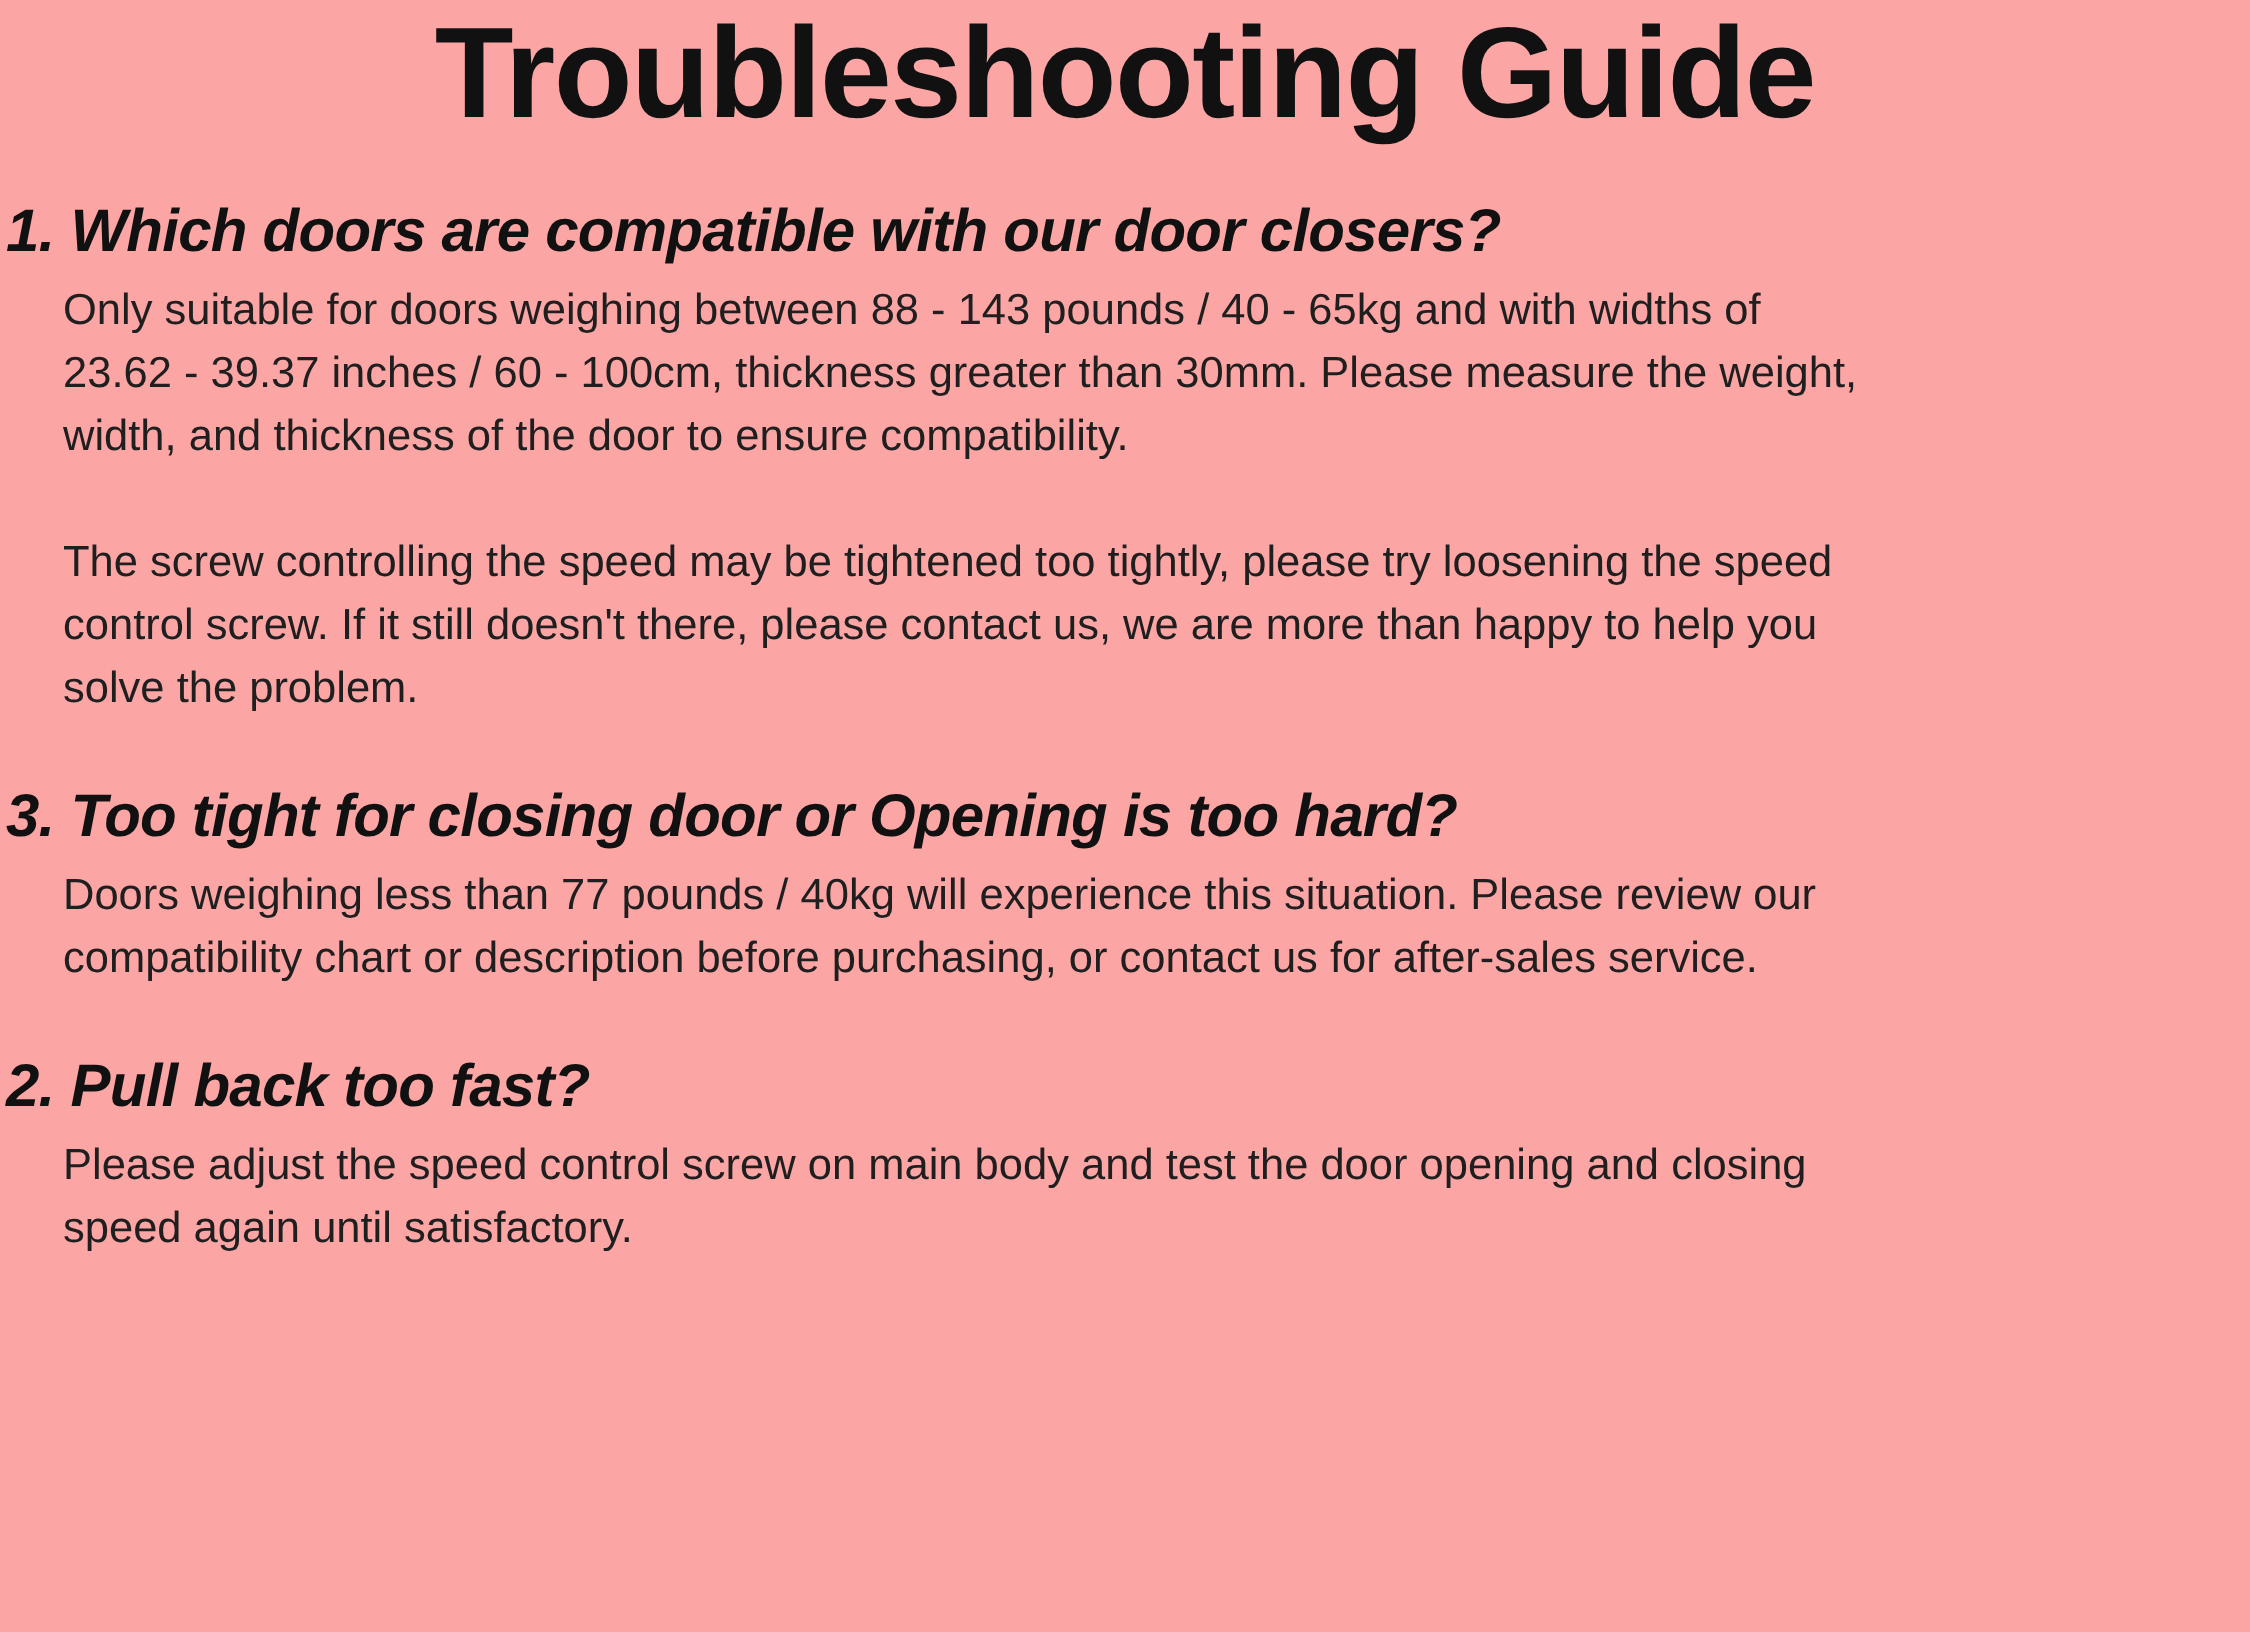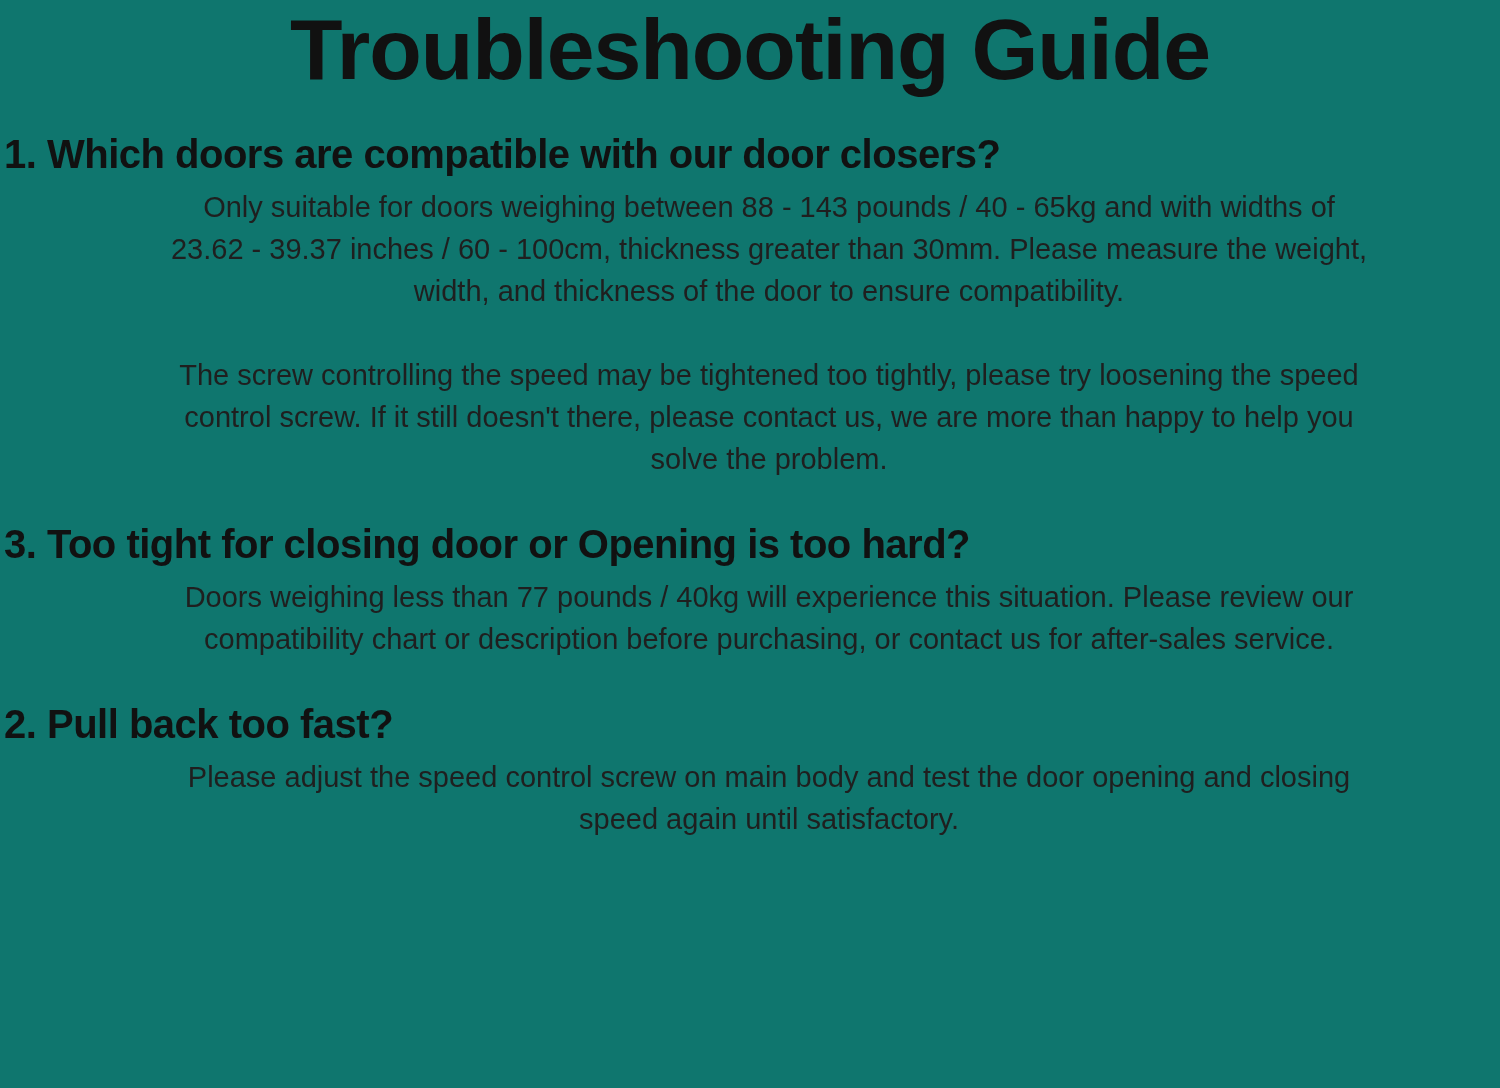--- a/index.html
+++ b/index.html
@@ -8,21 +8,21 @@
     width: 1500px;
     height: 1088px;
     background: #ffffff;
     overflow: hidden;
     font-family: "Liberation Sans", "DejaVu Sans", sans-serif;
   }
 
   .page {
     width: 1500px;
     height: 1088px;
-    background: #0f766e;
+    background: #fca5a5;
     padding: 0 4px;
   }
 
   .doc-title {
     font-size: 86px;
     line-height: 98px;
     font-weight: bold;
     letter-spacing: -1px;
     color: #111111;
     text-align: center;
@@ -32,31 +32,31 @@
   .faq-section { margin-top: 42px; }
   .faq-section.first { margin-top: 34px; }
 
   .faq-heading {
     font-size: 40px;
     line-height: 44px;
     font-weight: bold;
     letter-spacing: -0.5px;
     color: #111111;
     white-space: nowrap;
+    font-style: italic;
   }
 
   .faq-body {
     margin-top: 10px;
     padding-left: 38px;
     font-size: 29px;
     line-height: 42px;
     font-weight: normal;
     color: #1f1f1f;
     white-space: pre-line; 
-    text-align: center;
   }
 </style>
 </head>
 <body>
 
 <div class="page">
 
   <h1 class="doc-title">Troubleshooting Guide</h1>
 
   <section class="faq-section first">

